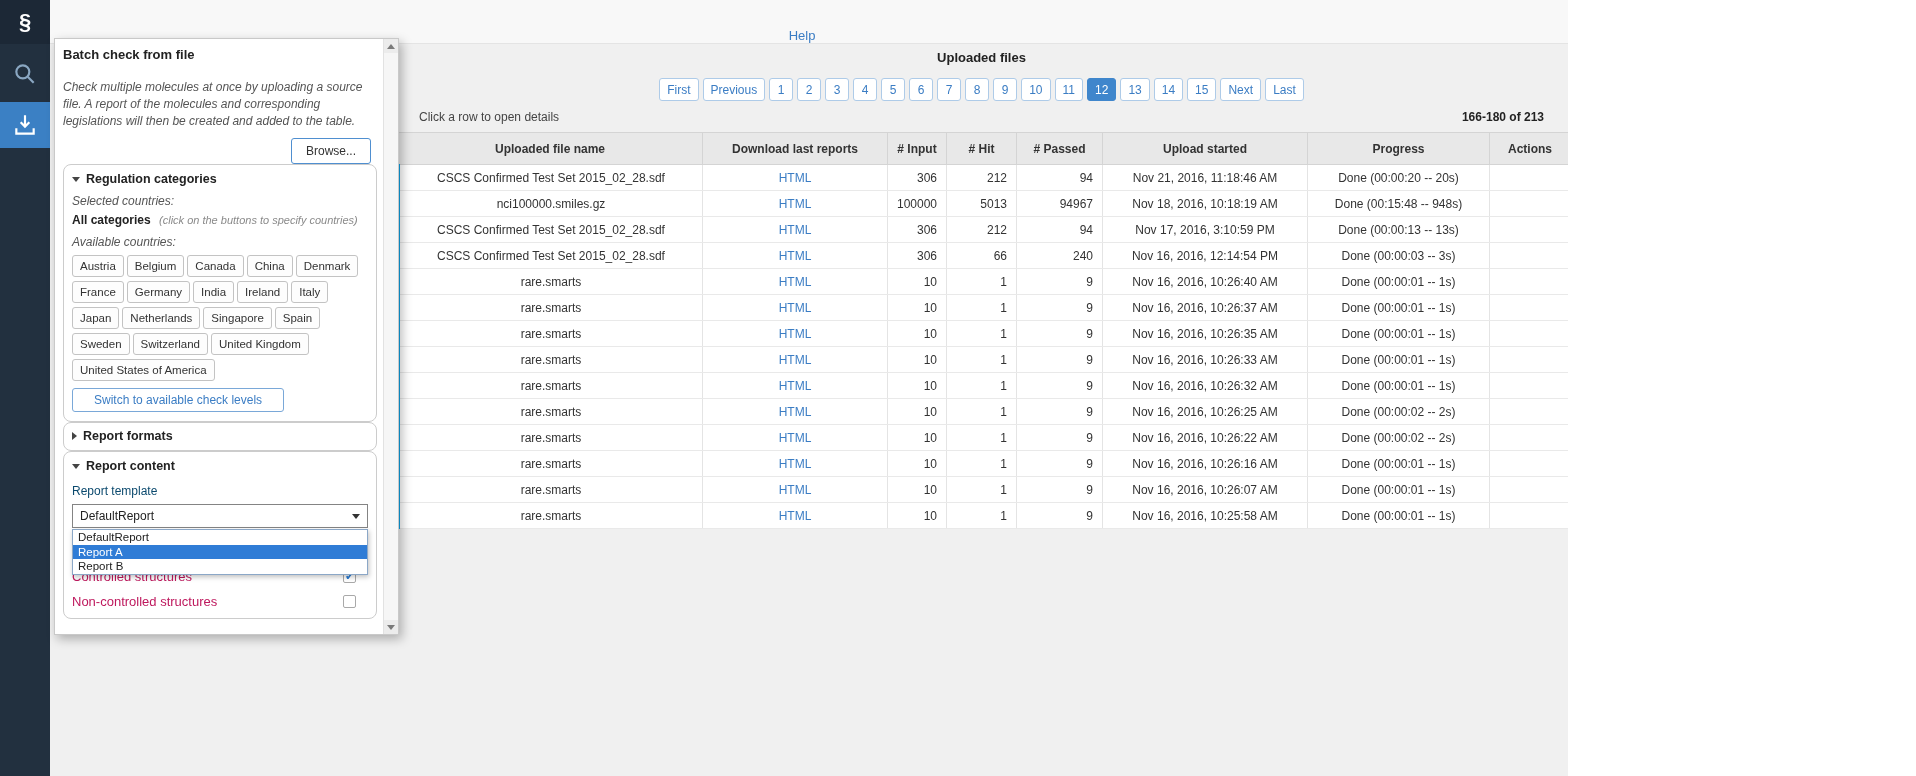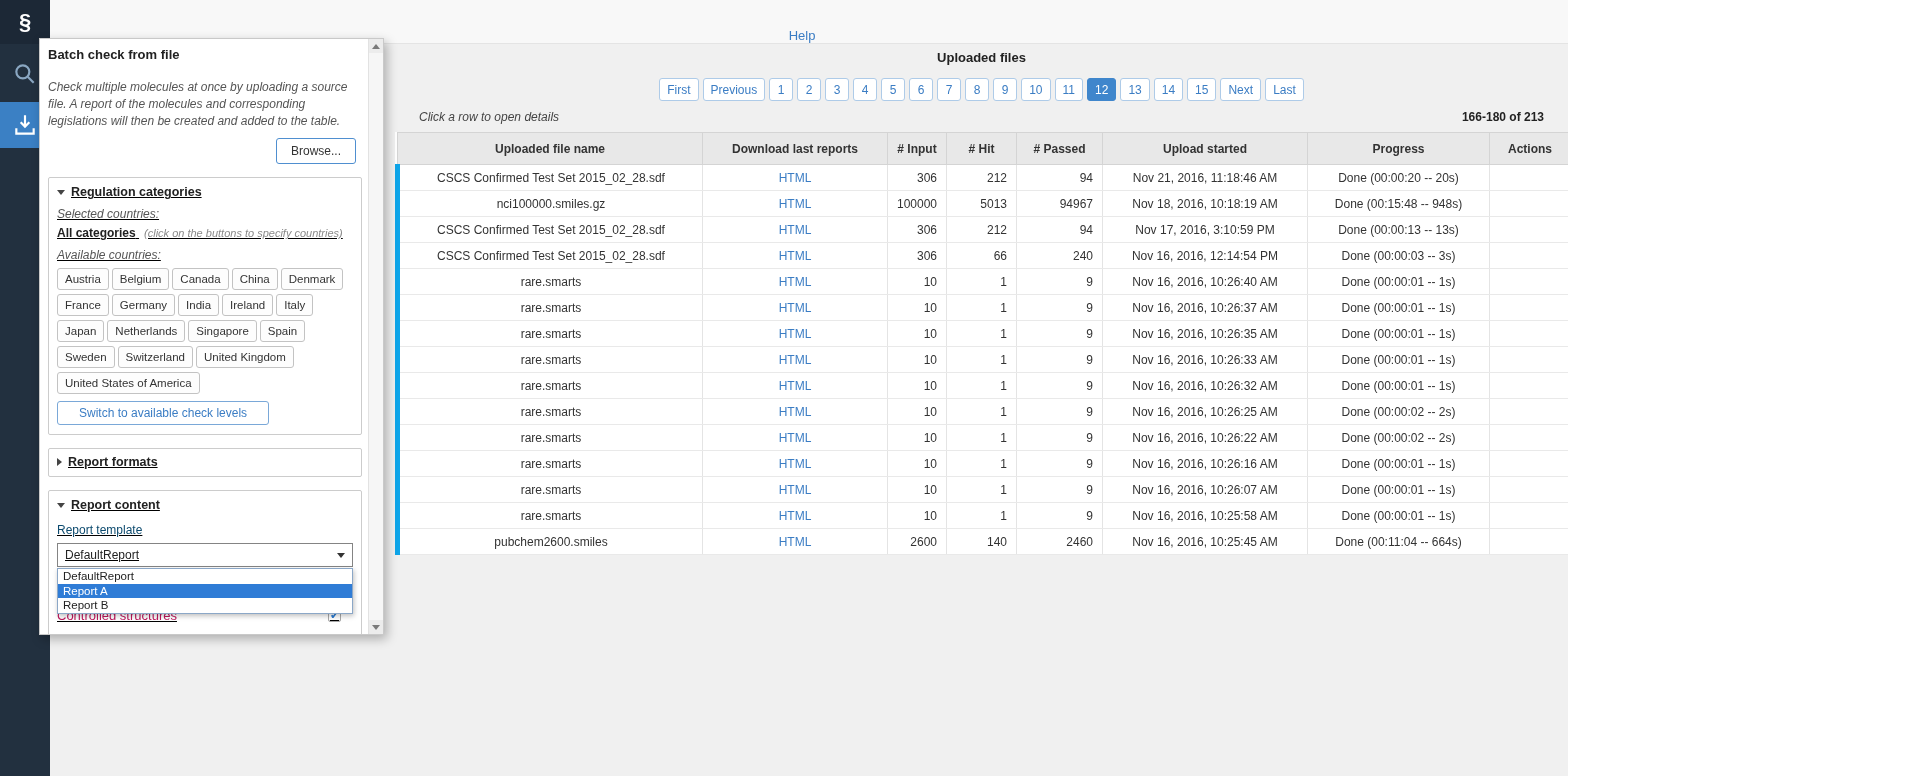--- a/index.html
+++ b/index.html
@@ -14,34 +14,34 @@
   .help-link { color:#3b7dc4; font-size:13px; cursor:pointer; }
 
   
   .rail { position:absolute; left:0; top:0; width:50px; height:776px; background:#22303f; z-index:3; }
   .rail-logo { height:44px; display:flex; align-items:center; justify-content:center; color:#ffffff; font-size:22px; font-weight:bold; background:#1c2836; }
   .rail-item { height:44px; display:flex; align-items:center; justify-content:center; margin-top:8px; cursor:pointer; }
   .rail-item.active { background:#3b80c4; height:46px; margin-top:6px; }
   .rail-item svg { display:block; }
 
   
-  .panel { position:absolute; left:39px; top:38px; width:345px; height:597px; background:#ffffff; border:1px solid #c9c9c9; box-shadow:3px 4px 10px rgba(0,0,0,0.28); z-index:10; overflow:hidden; }
+  .panel { position:absolute; left:54px; top:38px; width:345px; height:597px; background:#ffffff; border:1px solid #c9c9c9; box-shadow:3px 4px 10px rgba(0,0,0,0.28); z-index:10; overflow:hidden; }
   .panel-content { position:absolute; left:0; top:0; right:15px; bottom:0; padding:8px 6px 0 8px; overflow:hidden; }
   .panel-scrollbar { position:absolute; right:0; top:0; width:15px; height:100%; background:#f6f6f6; border-left:1px solid #e2e2e2; }
   .sb-arrow { position:absolute; left:0; width:14px; height:14px; display:flex; align-items:center; justify-content:center; background:#ececec; cursor:pointer; }
   .sb-up { top:0; } .sb-down { bottom:0; }
   .tri-up-sm { width:0; height:0; border-left:4px solid transparent; border-right:4px solid transparent; border-bottom:5px solid #7a7a7a; }
   .tri-down-sm { width:0; height:0; border-left:4px solid transparent; border-right:4px solid transparent; border-top:5px solid #7a7a7a; }
 
   .panel-title { font-size:13px; font-weight:bold; color:#222; }
   .panel-desc { margin-top:17px; font-size:12px; font-style:italic; color:#555; line-height:1.4; }
   .browse-row { margin-top:9px; text-align:right; padding-right:6px; }
   .browse-btn { border:1px solid #4f8fd0; background:#fff; color:#333; font-size:12px; padding:5px 14px; border-radius:3px; cursor:pointer; font-family:inherit; }
 
-  .section { border:1px solid #cccccc; border-radius:2px; margin-top:13px; padding:7px 8px 9px;text-decoration:underline; }
+  .section { border:1px solid #cccccc; border-radius:8px; padding:7px 8px 9px; }
   .section.collapsed { padding:6px 8px 7px; }
   .sec-header { display:flex; align-items:center; gap:6px; font-size:12.5px; font-weight:bold; color:#222; cursor:pointer; }
   .tri-down { width:0; height:0; border-left:4px solid transparent; border-right:4px solid transparent; border-top:5px solid #444; }
   .tri-right { width:0; height:0; border-top:4px solid transparent; border-bottom:4px solid transparent; border-left:5px solid #444; }
 
   .ital-label { font-size:12px; font-style:italic; color:#555; margin-top:8px; }
   .allcat-row { margin-top:5px; font-size:12px; }
   .allcat { font-weight:bold; color:#222; }
   .allcat-hint { font-style:italic; color:#8a8a8a; font-size:11px; margin-left:5px; }
   .country-wrap { margin-top:4px; }
@@ -64,21 +64,21 @@
   .cb.checked::after { content:"\2714"; font-size:11px; color:#2a7cd4; line-height:11px; }
 
   
   .main { position:absolute; left:50px; top:44px; width:1518px; height:732px; background:#f0f0f0; z-index:1; }
   .main-inner { margin-left:345px; width:1173px; }
   .files-title { text-align:center; padding-top:6px; font-size:13px; font-weight:bold; color:#222; }
   .pagination { display:flex; justify-content:center; gap:4px; margin-top:13px; }
   .page-btn { min-width:24px; height:23px; border:1px solid #aecbe8; background:#fff; color:#3b7dc4; font-size:12px; border-radius:3px; cursor:pointer; padding:0 7px; font-family:inherit; }
   .page-btn.active { background:#3f86cc; border-color:#3f86cc; color:#fff; }
   .hint-row { display:flex; justify-content:space-between; align-items:center; margin-top:9px; padding:0 24px; }
-  .hint-text { font-size:12px; font-style:italic; color:#444; }
+  .hint-text { font-size:12px; color:#444; }
   .range-text { font-size:12px; font-weight:bold; color:#222; }
 
   .files-table { margin-top:8px; width:1173px; border-collapse:collapse; table-layout:fixed; background:#fff; }
   .files-table th { background:#e8e8e8; font-size:12px; font-weight:bold; color:#333; height:32px; border:1px solid #d4d4d4; text-align:center; overflow:hidden; white-space:nowrap; }
   .files-table td { font-size:12px; color:#333; height:26px; border-right:1px solid #e4e4e4; border-bottom:1px solid #e9e9e9; text-align:center; padding:0 6px; overflow:hidden; white-space:nowrap; background:#fff; }
   .files-table td:first-child { border-left:5px solid #0ea5e9; }
   .files-table td.num { text-align:right; padding-right:9px; }
   .files-table tr[data-name="table-row"] { cursor:pointer; }
   .link { color:#3b7dc4; text-decoration:none; cursor:pointer; }
   .col0{width:305px}.col1{width:185px}.col2{width:59px}.col3{width:70px}.col4{width:86px}.col5{width:205px}.col6{width:182px}.col7{width:81px}
@@ -311,30 +311,20 @@
             <tr data-name="table-row">
               <td data-name="table-cell">rare.smarts</td>
               <td data-name="table-cell"><a class="link" data-name="report-link">HTML</a></td>
               <td class="num" data-name="table-cell">10</td>
               <td class="num" data-name="table-cell">1</td>
               <td class="num" data-name="table-cell">9</td>
               <td data-name="table-cell">Nov 16, 2016, 10:25:58 AM</td>
               <td data-name="table-cell">Done (00:00:01 -- 1s)</td>
               <td data-name="table-cell"></td>
             </tr>
-            <tr data-name="table-row">
-              <td data-name="table-cell">pubchem2600.smiles</td>
-              <td data-name="table-cell"><a class="link" data-name="report-link">HTML</a></td>
-              <td class="num" data-name="table-cell">2600</td>
-              <td class="num" data-name="table-cell">140</td>
-              <td class="num" data-name="table-cell">2460</td>
-              <td data-name="table-cell">Nov 16, 2016, 10:25:45 AM</td>
-              <td data-name="table-cell">Done (00:11:04 -- 664s)</td>
-              <td data-name="table-cell"></td>
-            </tr>
           </tbody>
       </table>
     </div>
   </div>
 
   <div class="panel" data-name="batch-check-panel">
     <div class="panel-content" data-name="panel-content">
       <div class="panel-title" data-name="panel-title">Batch check from file</div>
       <div class="panel-desc" data-name="panel-description">Check multiple molecules at once by uploading a source file. A report of the molecules and corresponding legislations will then be created and added to the table.</div>
       <div class="browse-row">

